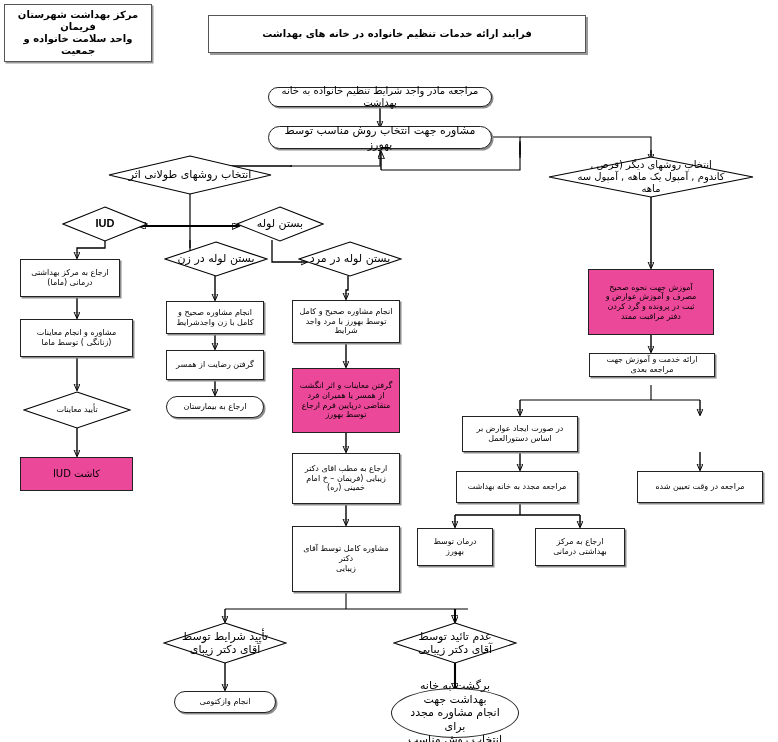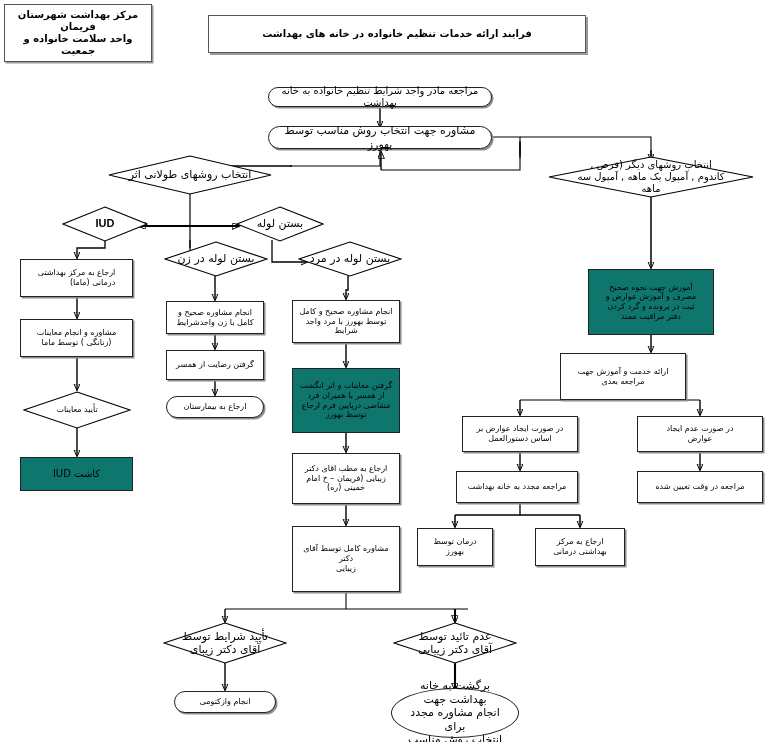--- a/index.html
+++ b/index.html
@@ -28,21 +28,21 @@
     white-space:pre-line;
     color:#000;
   }
   .rect{
     border:1px solid #222;
     background:#fff;
     box-shadow:1.5px 1.5px 0 0 #8d8d8d;
   }
   .rect-plain{
     border:1px solid #222;
-    background:#0f766e;
+    background:#ec4899;
   }
   .term{
     border:1px solid #222;
     background:#fff;
     border-radius:999px;
     box-shadow:1.5px 1.5px 0 0 #8d8d8d;
   }
   .term-oval{
     border:1px solid #222;
     background:#fff;
@@ -265,21 +265,21 @@
 
   <div class="diamond" style="left:298px;top:241px;width:104px;height:36px;">
     <div class="dshape">
       <svg viewBox="0 0 104 36" preserveAspectRatio="none">
           <polygon points="52,1 103,18 52,35 1,18" fill="#fff" stroke="#000" stroke-width="1.1"></polygon>
         </svg>
     </div>
     <div class="dlabel f75">بستن لوله در مرد</div>
   </div>
 
-  <div class="node rect f8" style="left:20px;top:259px;width:113px;height:38px;padding:2px 5px;text-align:right;">
+  <div class="node rect f8" style="left:20px;top:259px;width:100px;height:38px;padding:2px 5px;">
     <span>ارجاع به مرکز بهداشتی
 درمانی (ماما)</span>
   </div>
 
   <div class="node rect f8" style="left:20px;top:319px;width:113px;height:38px;padding:2px 5px;text-align:center;">
     <span>مشاوره و انجام معاینات
 (زنانگی ) توسط ماما</span>
   </div>
 
   <div class="diamond" style="left:23px;top:391px;width:108px;height:38px;">
@@ -362,34 +362,30 @@
 انتخاب روش مناسب</span>
   </div>
 
   <div class="node rect-plain f8" style="left:588px;top:269px;width:126px;height:66px;padding:2px 5px;">
     <span>آموزش جهت نحوه صحیح
 مصرف و آموزش عوارض و
 ثبت در پرونده و گرد کردن
 دفتر مراقبت ممتد</span>
   </div>
 
-  <div class="node rect f8" style="left:560px;top:353px;width:126px;height:47px;padding:2px 5px;">
+  <div class="node rect f8" style="left:589px;top:353px;width:126px;height:24px;padding:2px 5px;">
     <span>ارائه خدمت و آموزش جهت
 مراجعه بعدی</span>
   </div>
 
   <div class="node rect f8" style="left:462px;top:416px;width:116px;height:36px;padding:2px 5px;">
     <span>در صورت ایجاد عوارض بر
 اساس دستورالعمل</span>
   </div>
 
-  <div class="node rect f8" style="left:637px;top:416px;width:126px;height:36px;padding:2px 5px;">
-    <span>در صورت عدم ایجاد
-عوارض</span>
-  </div>
 
   <div class="node rect f8" style="left:456px;top:471px;width:122px;height:32px;padding:2px 5px;">
     <span>مراجعه مجدد به خانه بهداشت</span>
   </div>
 
   <div class="node rect f8" style="left:637px;top:471px;width:126px;height:32px;padding:2px 5px;">
     <span>مراجعه در وقت تعیین شده</span>
   </div>
 
   <div class="node rect f8" style="left:417px;top:528px;width:76px;height:38px;padding:2px 4px;">

